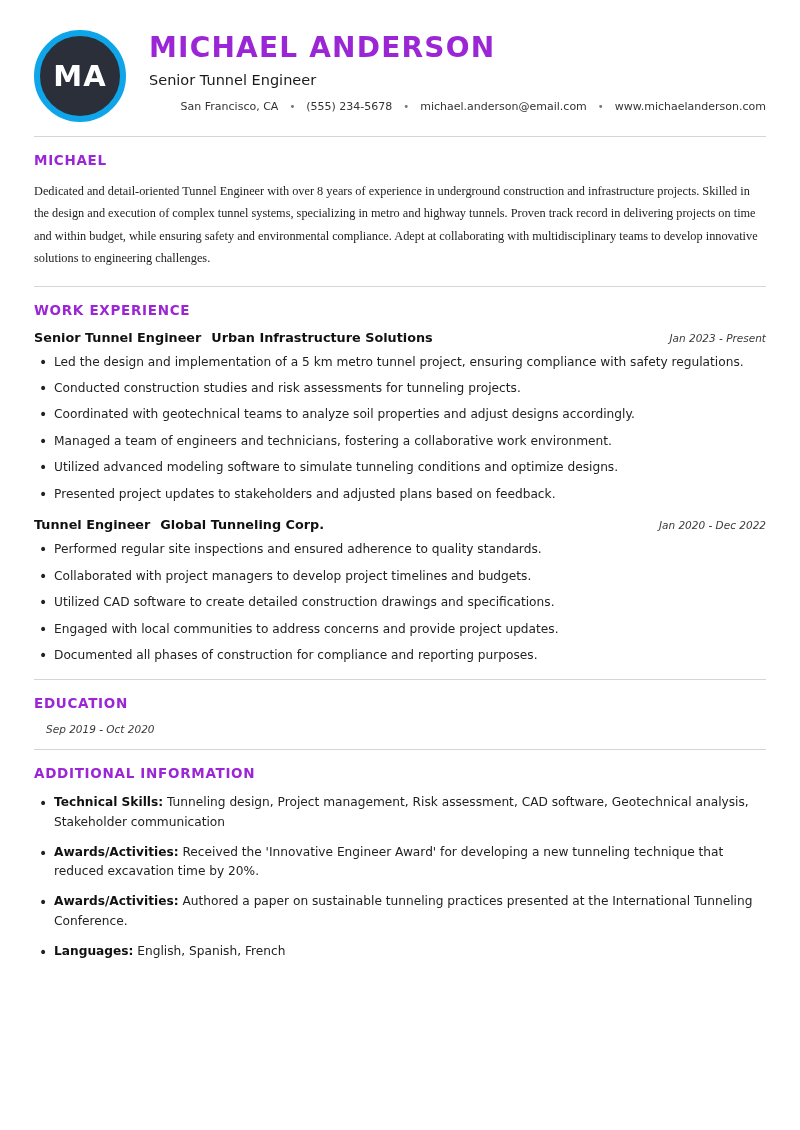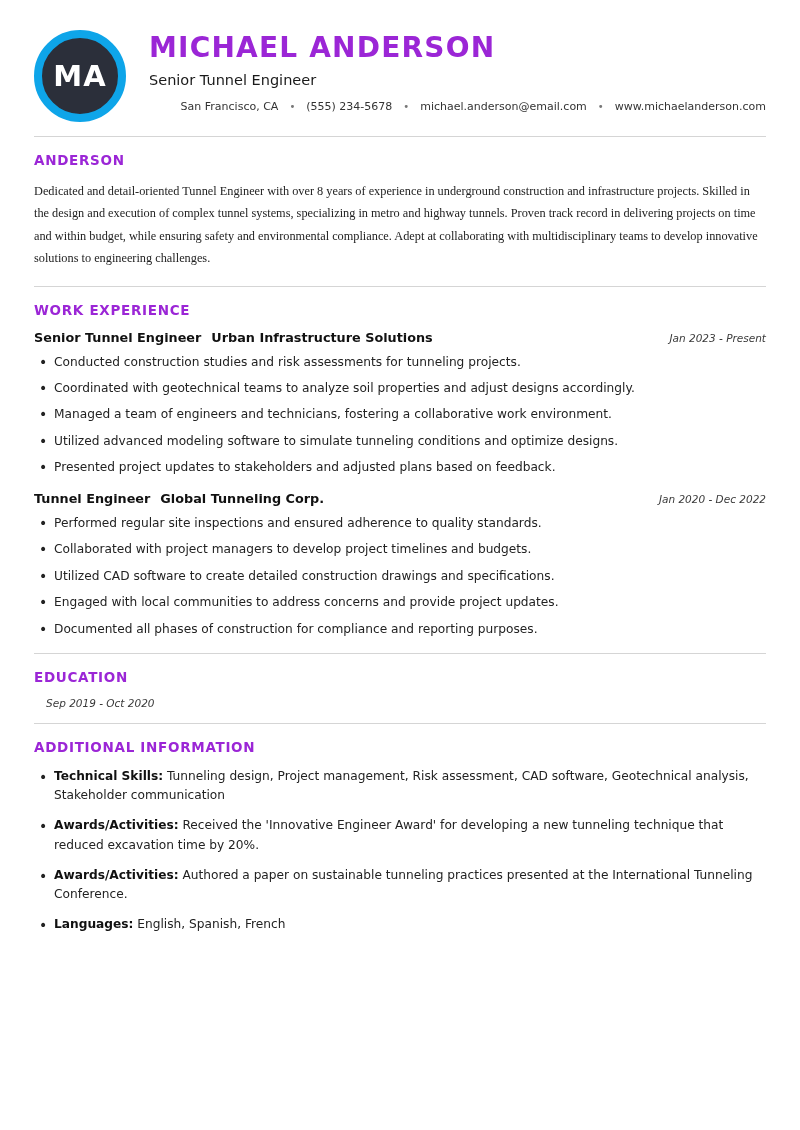--- a/index.html
+++ b/index.html
@@ -25,21 +25,21 @@
   .header {
     display: flex;
     align-items: flex-start;
     padding-bottom: 14px;
   }
   .avatar {
     width: 92px;
     height: 92px;
     border-radius: 50%;
     background: #2b2f3a;
-    border: 8px solid #0ea5e9;
+    border: 6px solid #0ea5e9;
     color: #ffffff;
     display: flex;
     align-items: center;
     justify-content: center;
     font-size: 29px;
     font-weight: bold;
     letter-spacing: 1px;
     flex: 0 0 auto;
     margin-top: 2px;
   }
@@ -197,36 +197,37 @@
         <span class="contact-sep">•</span>
         <span class="contact-item">michael.anderson@email.com</span>
         <span class="contact-sep">•</span>
         <span class="contact-item">www.michaelanderson.com</span>
       </div>
     </div>
   </div>
   <hr class="rule">
 
   <div class="section">
-    <div class="section-title">ANDERSON</div>
+    <div class="section-title">MICHAEL</div>
     <p class="summary-text">Dedicated and detail-oriented Tunnel Engineer with over 8 years of experience in underground construction and infrastructure projects. Skilled in the design and execution of complex tunnel systems, specializing in metro and highway tunnels. Proven track record in delivering projects on time and within budget, while ensuring safety and environmental compliance. Adept at collaborating with multidisciplinary teams to develop innovative solutions to engineering challenges.</p>
   </div>
   <hr class="rule">
 
   <div class="section">
     <div class="section-title">WORK EXPERIENCE</div>
 
     <div class="job">
       <div class="job-head">
         <div class="job-head-left">
           <span class="job-role">Senior Tunnel Engineer</span><span class="job-company">Urban Infrastructure Solutions</span>
         </div>
         <div class="job-date">Jan 2023 - Present</div>
       </div>
       <ul class="bullets">
+        <li>Led the design and implementation of a 5 km metro tunnel project, ensuring compliance with safety regulations.</li>
         <li>Conducted construction studies and risk assessments for tunneling projects.</li>
         <li>Coordinated with geotechnical teams to analyze soil properties and adjust designs accordingly.</li>
         <li>Managed a team of engineers and technicians, fostering a collaborative work environment.</li>
         <li>Utilized advanced modeling software to simulate tunneling conditions and optimize designs.</li>
         <li>Presented project updates to stakeholders and adjusted plans based on feedback.</li>
       </ul>
     </div>
 
     <div class="job">
       <div class="job-head">

